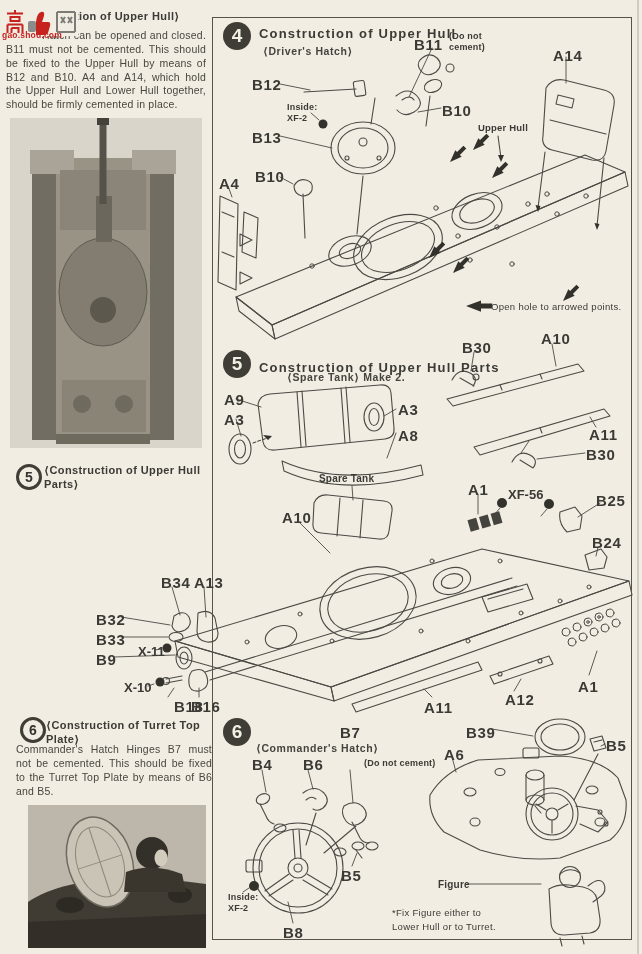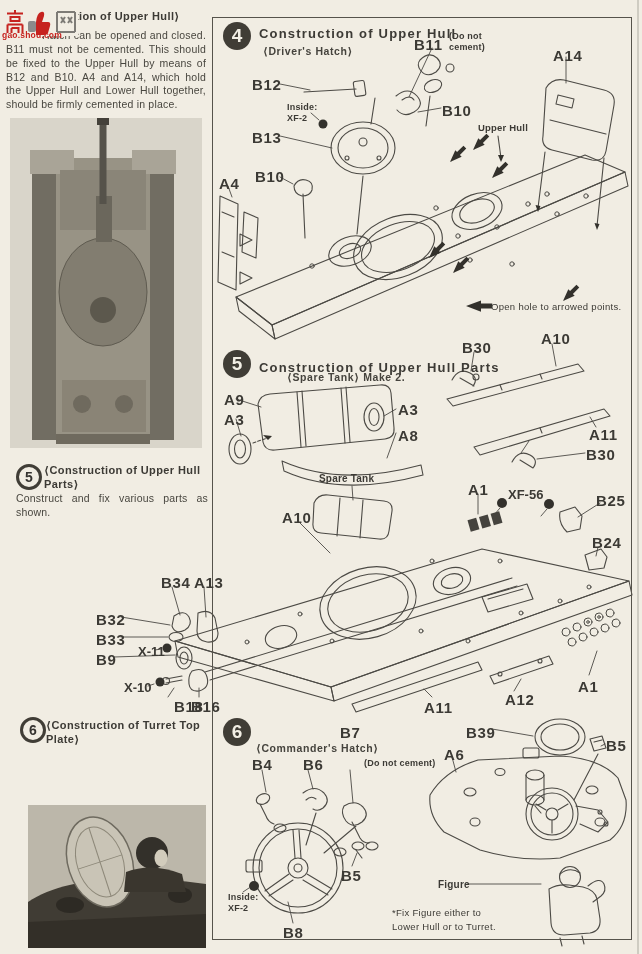--- a/index.html
+++ b/index.html
@@ -336,24 +336,24 @@
       </g>
     </svg>
   </div>
   <span class="wm-url">gao.shou.com</span>
 
   <div class="lhead" style="left:18px;top:10px;width:190px">⟨Construction of Upper Hull⟩</div>
   <div class="ltext indent" style="left:6px;top:29px;width:200px">Hatch can be opened and closed.  B11 must not be cemented. This should be fixed to the Upper Hull by means of B12 and B10.  A4 and A14, which hold the Upper Hull and Lower Hull together, should be firmly cemented in place.</div>
 
   <div class="circle ring" style="left:16px;top:464px">5</div>
   <div class="lhead" style="left:44px;top:464px;width:162px">⟨Construction of Upper Hull Parts⟩</div>
-  <div class="ltext" style="left:16px;top:492px;width:192px">Construct and fix various parts as shown.</div>
 
   <div class="circle ring" style="left:20px;top:717px">6</div>
   <div class="lhead" style="left:46px;top:719px;width:162px">⟨Construction of Turret Top Plate⟩</div>
+  <div class="ltext" style="left:16px;top:743px;width:196px">Commander's Hatch Hinges B7 must not be cemented.  This should be fixed to the Turret Top Plate by means of B6 and B5.</div>
 
   <div class="circle dark" style="left:223px;top:22px">4</div>
   <div class="ptitle" style="left:259px;top:26px">Construction of Upper Hull</div>
   <div class="psub" style="left:263px;top:45px">⟨Driver's Hatch⟩</div>
 
   <span class="lbl" style="left:414px;top:36px">B11</span>
   <span class="lbl sm" style="left:449px;top:31px;width:44px">(Do not
 cement)</span>
   <span class="lbl" style="left:252px;top:76px">B12</span>
   <span class="lbl sm" style="left:287px;top:102px">Inside:

